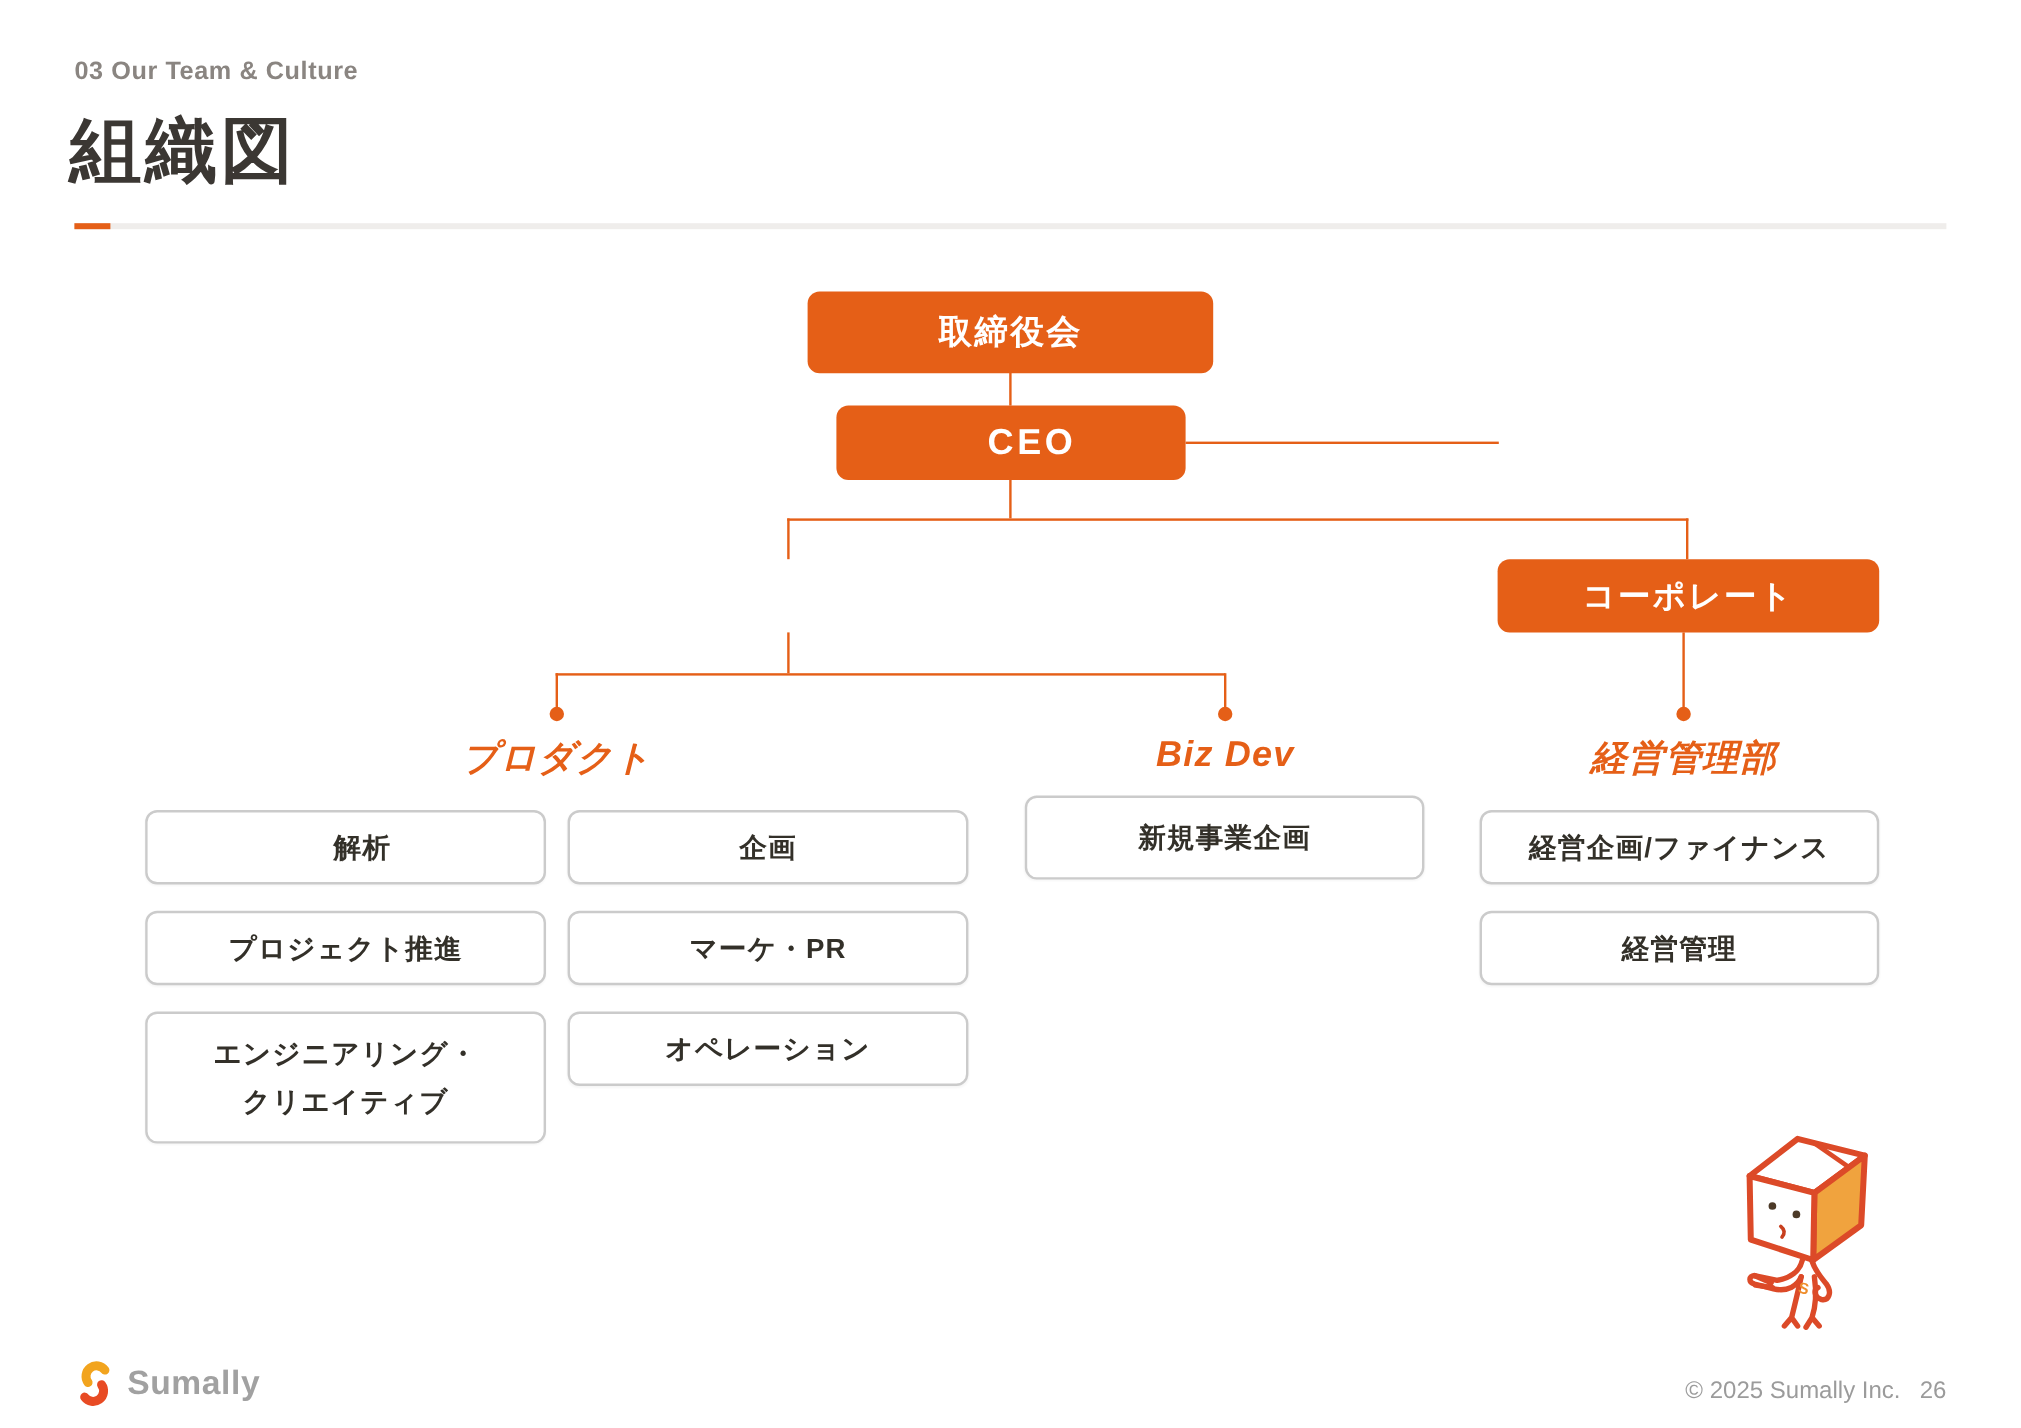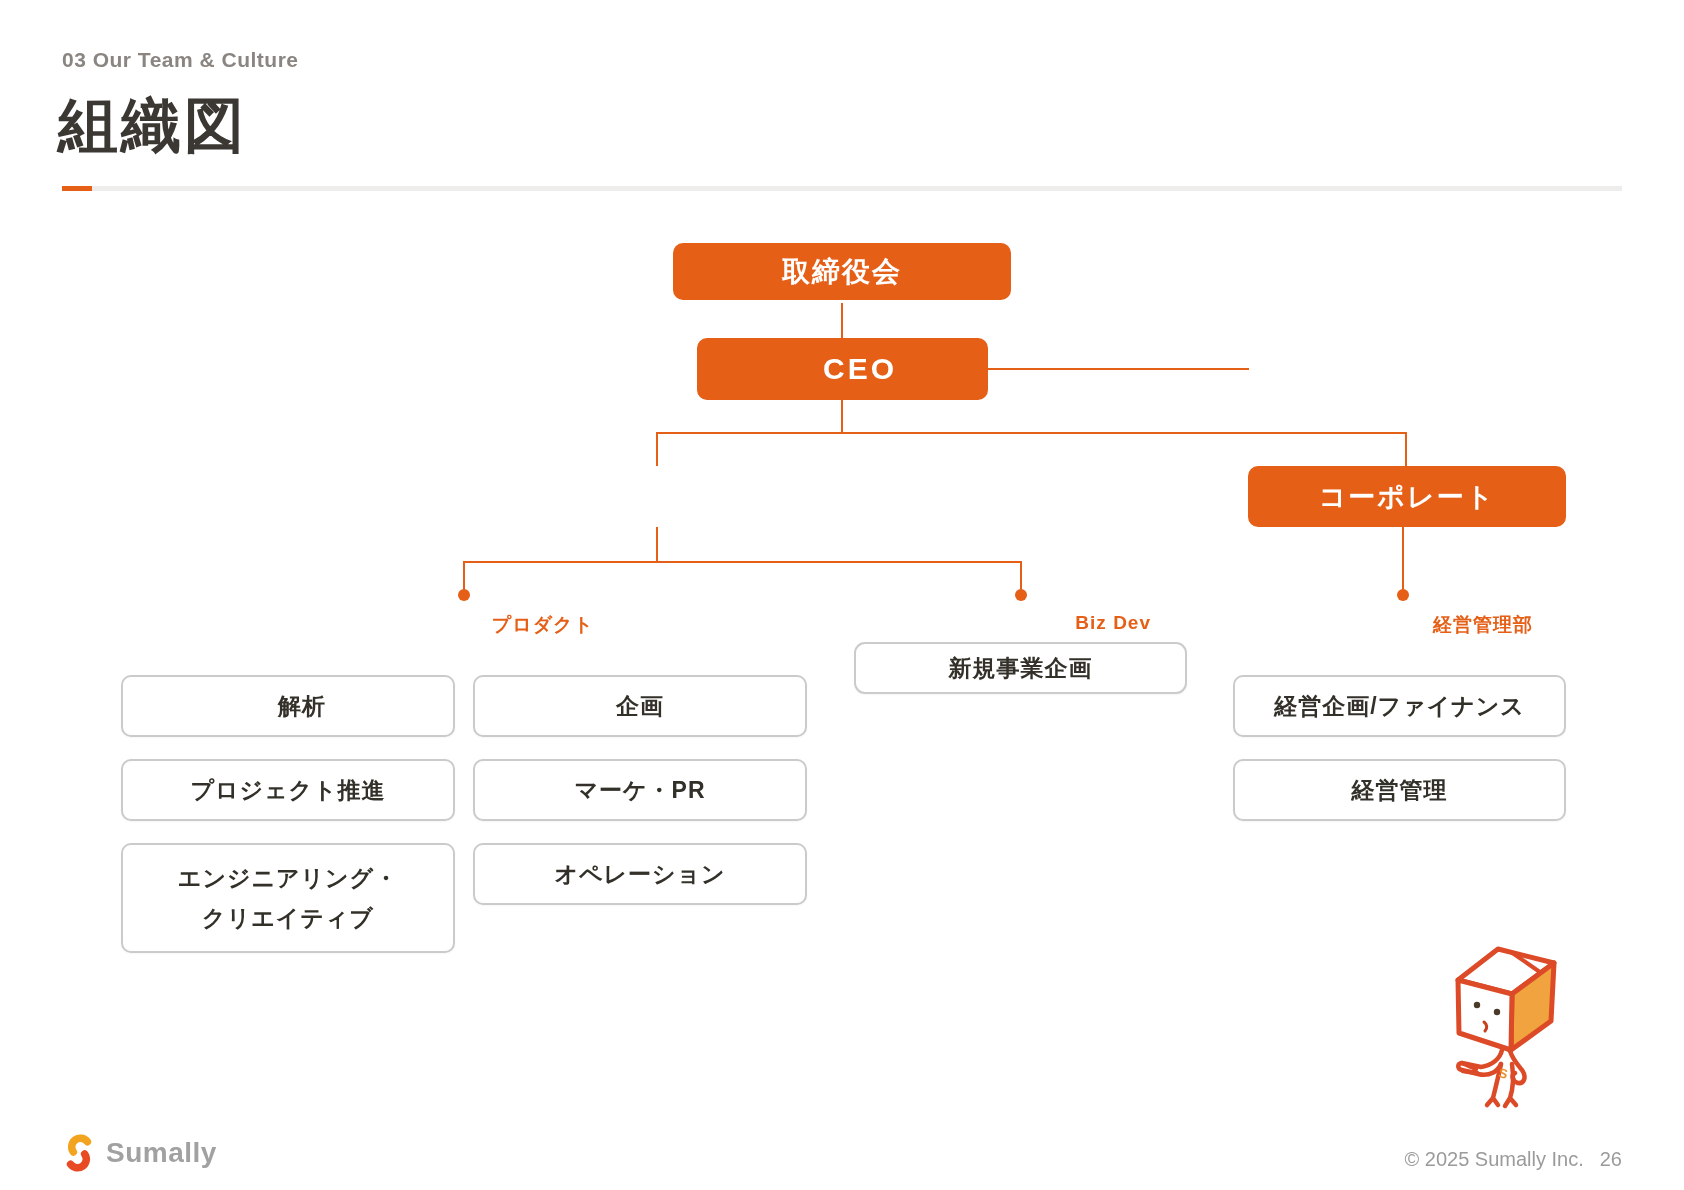--- a/index.html
+++ b/index.html
@@ -41,22 +41,22 @@
   .dot{position:absolute;width:12px;height:12px;border-radius:50%;background:var(--accent-orange);}
   
   .onode{
     position:absolute;background:var(--accent-orange);border-radius:10px;color:#fff;
     display:flex;align-items:center;justify-content:center;font-weight:bold;
   }
   .onode.jp{font-size:28px;letter-spacing:2px;}
   .onode.en{font-size:30px;letter-spacing:3px;}
   
   .glabel{
-    position:absolute;width:260px;text-align:right;color:var(--accent-orange);
-    font-size:19px;font-weight:bold;letter-spacing:1px;
+    position:absolute;width:260px;text-align:center;color:var(--accent-orange);
+    font-size:30px;font-weight:bold;letter-spacing:1px;font-style:italic;
   }
   
   .tbox{
     position:absolute;background:#fff;border:2px solid var(--box-border-gray);border-radius:10px;
     display:flex;flex-direction:column;align-items:center;justify-content:center;
     color:var(--box-text-ink);font-size:23px;font-weight:bold;letter-spacing:1px;line-height:40px;
     box-shadow:0 1px 2px rgba(0,0,0,0.04);
   }
   
   .brand{
@@ -88,31 +88,31 @@
   <div class="vline" style="left:1405px;top:432px;height:34px;"></div>
   <div class="vline" style="left:656px;top:527px;height:34px;"></div>
   <div class="hline" style="left:463px;top:561px;width:558px;"></div>
   <div class="vline" style="left:463px;top:561px;height:30px;"></div>
   <div class="vline" style="left:1020px;top:561px;height:30px;"></div>
   <div class="vline" style="left:1402px;top:527px;height:64px;"></div>
   <div class="dot" style="left:458px;top:589px;"></div>
   <div class="dot" style="left:1015px;top:589px;"></div>
   <div class="dot" style="left:1397px;top:589px;"></div>
 
-  <div class="onode jp" style="left:673px;top:243px;width:338px;height:57px;">取締役会</div>
+  <div class="onode jp" style="left:673px;top:243px;width:338px;height:68px;">取締役会</div>
   <div class="onode en" style="left:697px;top:338px;width:291px;height:62px;padding-left:35px;">CEO</div>
   <div class="onode jp" style="left:1248px;top:466px;width:318px;height:61px;font-size:27px;">コーポレート</div>
 
   <div class="glabel" style="left:334px;top:612px;">プロダクト</div>
   <div class="glabel" style="left:891px;top:612px;">Biz Dev</div>
   <div class="glabel" style="left:1273px;top:612px;">経営管理部</div>
 
   <div class="tbox" style="left:121px;top:675px;width:334px;height:62px;padding-left:28px;">解析</div>
   <div class="tbox" style="left:473px;top:675px;width:334px;height:62px;">企画</div>
-  <div class="tbox" style="left:854px;top:642px;width:333px;height:52px;border-radius:11px;">新規事業企画</div>
+  <div class="tbox" style="left:854px;top:663px;width:333px;height:70px;">新規事業企画</div>
   <div class="tbox" style="left:1233px;top:675px;width:333px;height:62px;">経営企画/ファイナンス</div>
 
   <div class="tbox" style="left:121px;top:759px;width:334px;height:62px;">プロジェクト推進</div>
   <div class="tbox" style="left:473px;top:759px;width:334px;height:62px;">マーケ・PR</div>
   <div class="tbox" style="left:1233px;top:759px;width:333px;height:62px;">経営管理</div>
 
   <div class="tbox" style="left:121px;top:843px;width:334px;height:110px;">
     <span>エンジニアリング・</span>
     <span>クリエイティブ</span>
   </div>

